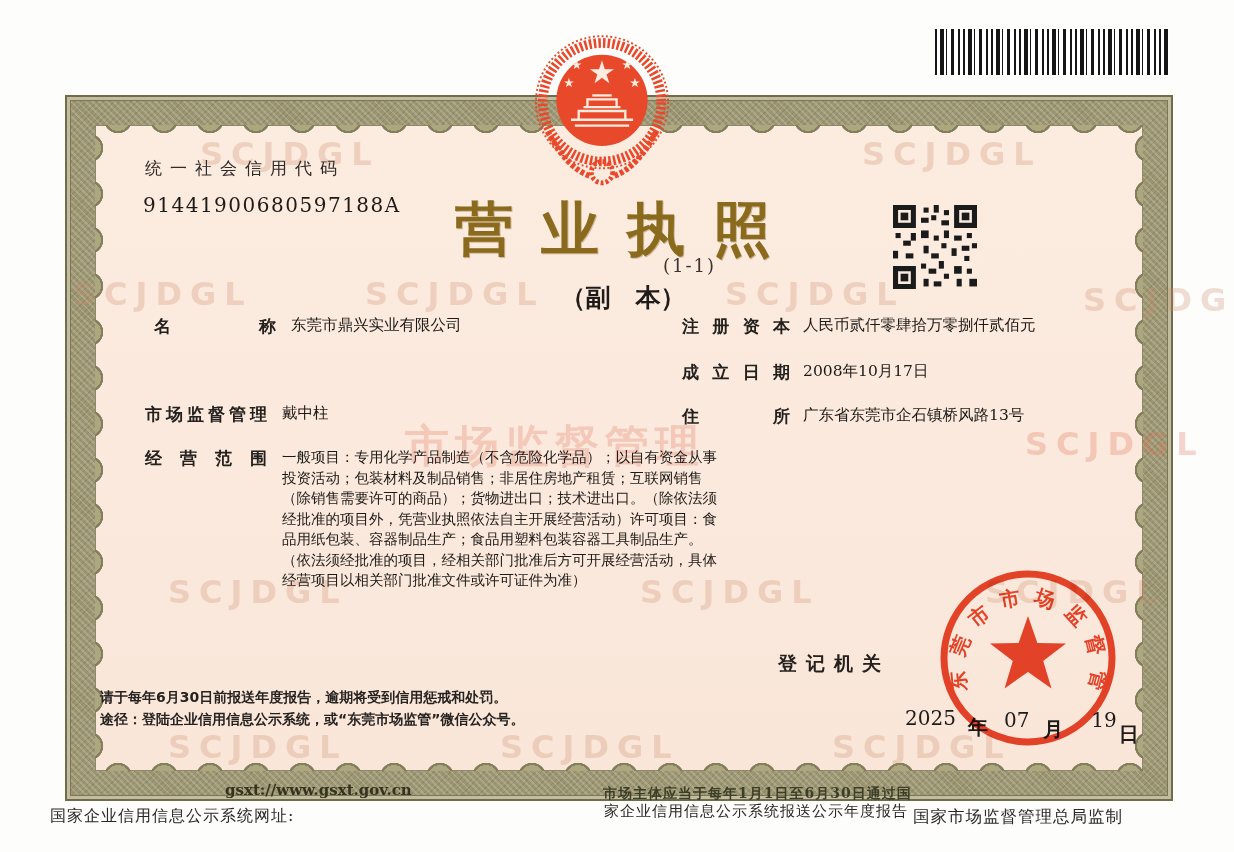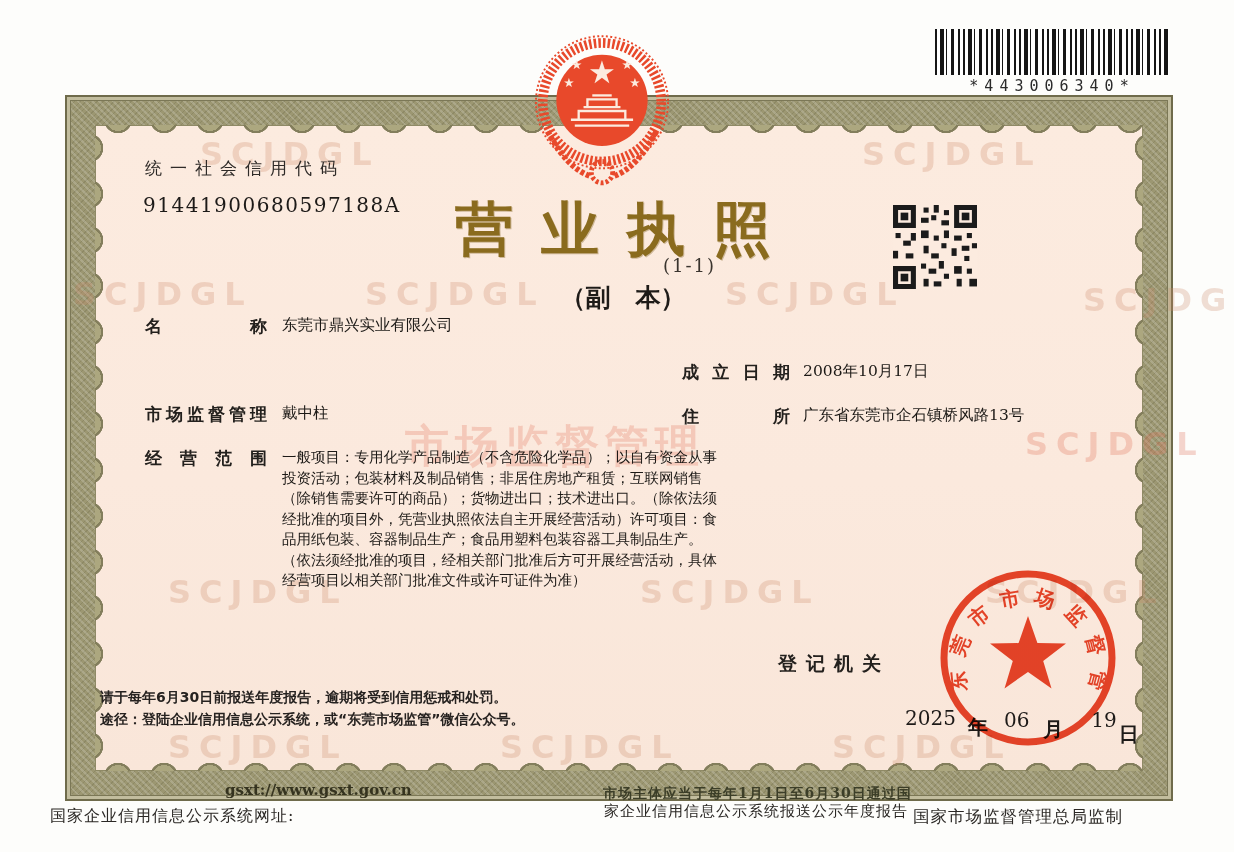--- a/index.html
+++ b/index.html
@@ -156,21 +156,20 @@
     </svg>
 
     <div class="abs credit-label">统一社会信用代码</div>
     <div class="abs credit-code">91441900680597188A</div>
     <div class="abs title">营业执照</div>
     <div class="abs page-no">(1-1)</div>
     <div class="abs copy-label">（副　本）</div>
 
     <div class="abs barcode">
       <div class="barcode-bars"></div>
-      <div class="barcode-text">*443006340*</div>
     </div>
 
     <svg class="abs qr" viewBox="0 0 33 33">
       <rect width="33" height="33" fill="#fcebdf"></rect>
       <g fill="#1b1b1b">
         <path d="M0 0h9v9h-9z M2 2v5h5v-5z" fill-rule="evenodd"></path>
         <rect x="3" y="3" width="3" height="3"></rect>
         <path d="M24 0h9v9h-9z M26 2v5h5v-5z" fill-rule="evenodd"></path>
         <rect x="27" y="3" width="3" height="3"></rect>
         <path d="M0 24h9v9h-9z M2 26v5h5v-5z" fill-rule="evenodd"></path>
@@ -204,45 +203,49 @@
         <rect x="12" y="29" width="2" height="3"></rect>
           <rect x="16" y="30" width="3" height="2"></rect>
           <rect x="20" y="27" width="2" height="2"></rect>
         <rect x="24" y="24" width="3" height="3"></rect>
           <rect x="29" y="25" width="2" height="2"></rect>
           <rect x="25" y="29" width="2" height="3"></rect>
         <rect x="30" y="29" width="3" height="3"></rect>
       </g>
     </svg>
 
-    <div class="abs row" style="left:80px;top:220px">
+    <div class="abs row" style="left:89px;top:220px">
       <span class="flabel w122">名称</span>
       <span class="fvalue" style="margin-left:10px">东莞市鼎兴实业有限公司</span>
     </div>
     <div class="abs row" style="left:80px;top:308px">
       <span class="flabel w122">市场监督管理</span>
       <span class="fvalue" style="margin-left:10px">戴中柱</span>
     </div>
     <div class="abs row" style="left:80px;top:352px">
       <span class="flabel w122">经营范围</span>
       <span class="fvalue scope-value" style="margin-left:10px">一般项目：专用化学产品制造（不含危险化学品）；以自有资金从事投资活动；包装材料及制品销售；非居住房地产租赁；互联网销售（除销售需要许可的商品）；货物进出口；技术进出口。（除依法须经批准的项目外，凭营业执照依法自主开展经营活动）许可项目：食品用纸包装、容器制品生产；食品用塑料包装容器工具制品生产。（依法须经批准的项目，经相关部门批准后方可开展经营活动，具体经营项目以相关部门批准文件或许可证件为准）</span>
     </div>
 
+    <div class="abs row" style="left:617px;top:220px">
+      <span class="flabel w108">注册资本</span>
+      <span class="fvalue" style="margin-left:8px">人民币贰仟零肆拾万零捌仟贰佰元</span>
+    </div>
     <div class="abs row" style="left:617px;top:266px">
       <span class="flabel w108">成立日期</span>
       <span class="fvalue" style="margin-left:8px">2008年10月17日</span>
     </div>
     <div class="abs row" style="left:617px;top:310px">
       <span class="flabel w108">住所</span>
       <span class="fvalue" style="margin-left:8px">广东省东莞市企石镇桥风路13号</span>
     </div>
 
     <div class="abs authority">登记机关</div>
     <div class="abs dateline">
-      <span class="d-year">2025</span><span class="d-yunit">年</span><span class="d-month">06</span><span class="d-munit">月</span><span class="d-day">19</span><span class="d-dunit">日</span>
+      <span class="d-year">2025</span><span class="d-yunit">年</span><span class="d-month">07</span><span class="d-munit">月</span><span class="d-day">19</span><span class="d-dunit">日</span>
     </div>
 
     <svg class="abs seal" width="180" height="180" viewBox="0 0 180 180">
       <defs>
           <path id="sealArc" d="M 30,122 A 64,64 0 1 1 150,122" fill="none"></path>
         </defs>
       <circle cx="90" cy="90" r="84" fill="none" stroke="#e63b1d" stroke-width="7"></circle>
       <polygon points="90,48 99.4,75.1 128,75.6 105.2,92.9 113.5,120.4 90,104 66.5,120.4 74.8,92.9 52,75.6 80.6,75.1" fill="#e63b1d"></polygon>
       <text font-size="20" font-weight="bold" fill="#e63b1d" letter-spacing="12">
         <textPath href="#sealArc" startOffset="0">东莞市市场监督管理局</textPath>

